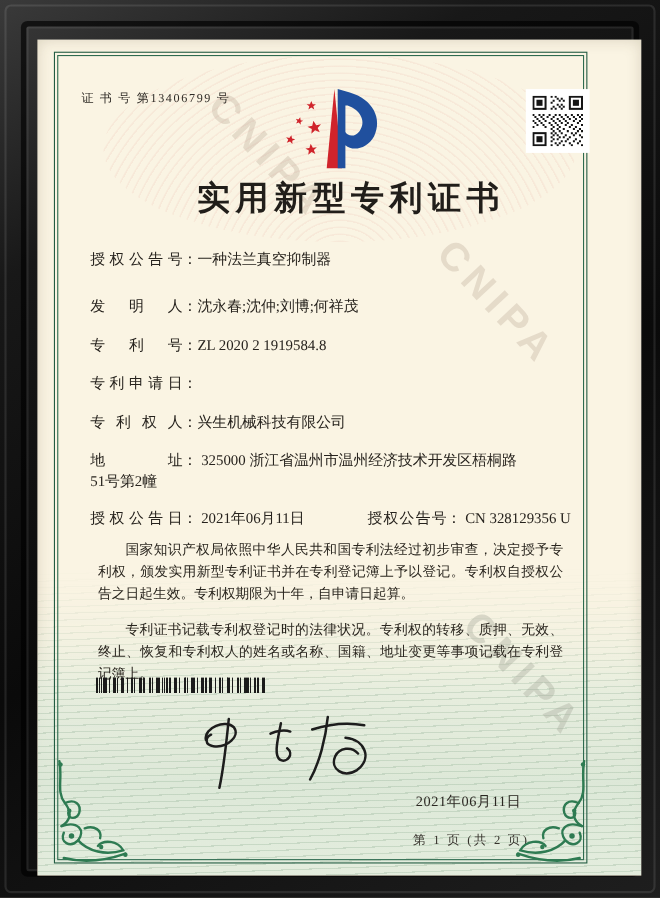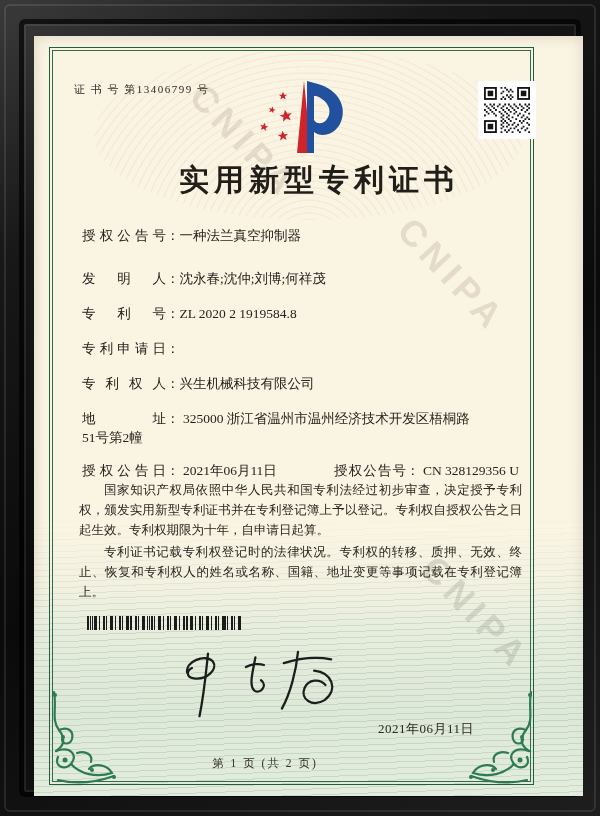--- a/index.html
+++ b/index.html
@@ -46,34 +46,34 @@
   .flabel{display:inline-block;width:84px;text-align:justify;text-align-last:justify;-moz-text-align-last:justify;}
   .fcolon{display:inline-block;}
   .fvalue{flex:1;}
   .grantrow{position:relative;display:block;height:20px;margin-top:14px;}
   .grant-left{position:absolute;left:0;top:0;white-space:nowrap;}
   .grant-right{position:absolute;left:252px;top:0;white-space:nowrap;}
   .grant-right .flabel{width:72px;}
   
   .paras{position:absolute;left:43px;top:442px;width:447px;font-size:12.5px;line-height:20px;
          color:#2a261f;text-align:justify;}
-  .paras p{margin:2px;text-indent:2em;}
+  .paras p{margin:12px;text-indent:2em;}
   
   .barcode{position:absolute;left:53px;top:580px;width:154px;height:14px;
      background:
       repeating-linear-gradient(90deg,#1b1b1b 0 2px,rgba(0,0,0,0) 2px 3px,#1b1b1b 3px 4px,rgba(0,0,0,0) 4px 7px,#1b1b1b 7px 10px,rgba(0,0,0,0) 10px 12px,#1b1b1b 12px 13px,rgba(0,0,0,0) 13px 16px),
       repeating-linear-gradient(90deg,rgba(0,0,0,0) 0 5px,#1b1b1b 5px 6px,rgba(0,0,0,0) 6px 19px);}
   
   .signer{position:absolute;left:50px;top:638px;font-family:"Liberation Sans","DejaVu Sans",sans-serif;
           font-weight:700;font-size:13.5px;letter-spacing:3px;color:#222;}
   .signer div{margin-bottom:9px;}
   .signature{position:absolute;left:138px;top:608px;width:180px;height:80px;}
   .issuedate{position:absolute;left:332px;top:684px;width:120px;text-align:center;font-size:13px;
              letter-spacing:.5px;color:#2b2722;}
-  .pagefooter{position:absolute;left:15px;top:720px;width:432px;text-align:center;font-size:11.5px;
+  .pagefooter{position:absolute;left:15px;top:720px;width:432px;text-align:right;font-size:11.5px;
               letter-spacing:2px;color:#36322c;}
   
   .orn{position:absolute;width:74px;height:96px;}
   .orn-l{left:12px;top:654px;}
   .orn-r{right:44px;top:654px;transform:scaleX(-1);}
 </style>
 </head>
 <body>
 
 <div class="stage">

